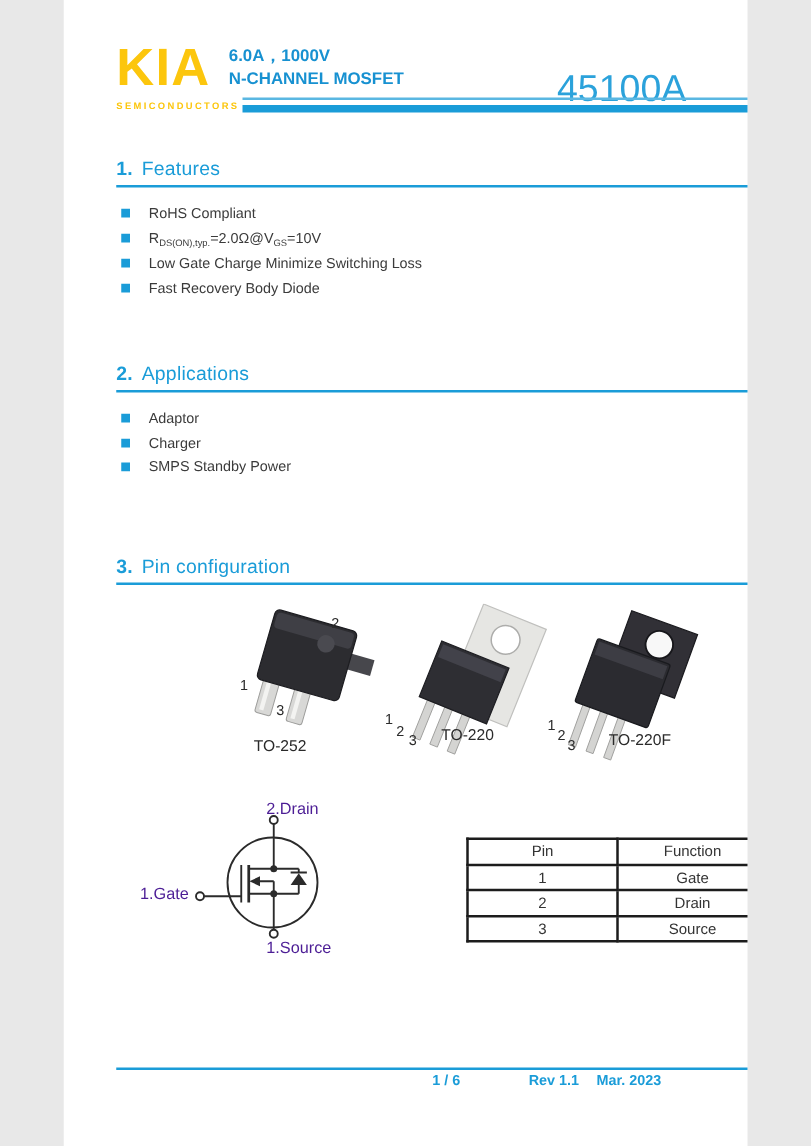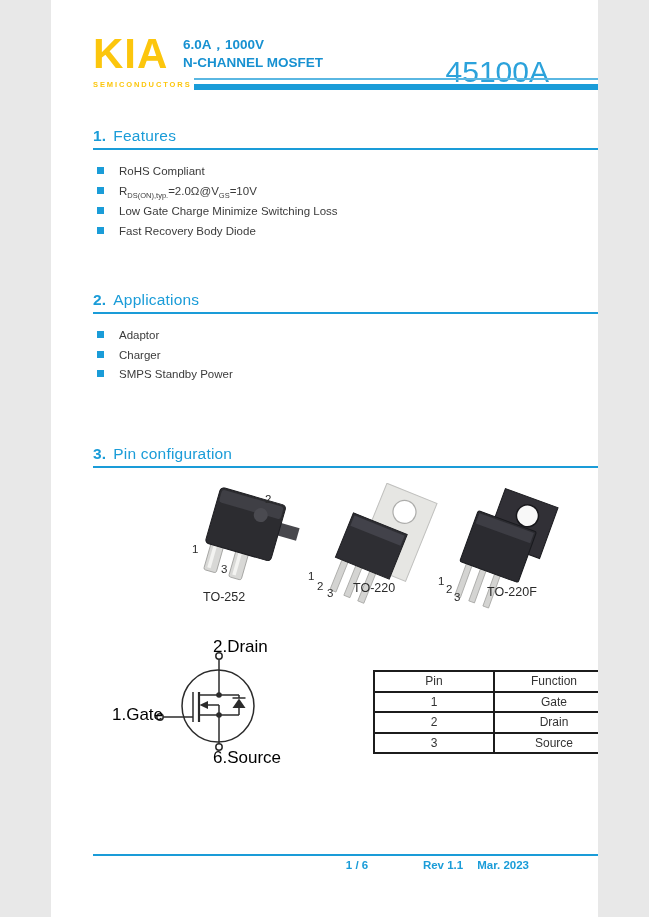--- a/index.html
+++ b/index.html
@@ -49,21 +49,21 @@
     width:7px; height:7px; margin-top:3px; margin-right:15px; flex:0 0 auto;
     background:var(--accent,#1A9CD8);
   }
   .itxt { font-size:11.5px; color:var(--text,#3b3b3b); line-height:14px; }
   .sub  { font-size:7.5px; vertical-align:-2.5px; }
 
   
   .pkg { position:absolute; }
   .pin-label { position:absolute; font-size:11.5px; color:#2b2b2b; line-height:12px; }
   .pkg-name  { position:absolute; font-size:12.5px; color:#2a2a2a; line-height:13px; }
-  .sym-label { position:absolute; font-size:17px; color:#000000; line-height:13px; }
+  .sym-label { position:absolute; font-size:13px; color:#4c1d95; line-height:13px; }
 
   
   .pin-table {
     position:absolute; left:322px; top:670px; width:242px;
     border-collapse:collapse; table-layout:fixed;
   }
   .pin-table td {
     border:2px solid var(--table-border,#1c1c1c);
     height:20.5px; text-align:center; vertical-align:middle;
     font-size:12px; color:#333333; font-weight:400;
@@ -230,21 +230,21 @@
         <line x1="88" y1="63" x2="88" y2="70"></line>
         <line x1="88" y1="70" x2="68" y2="70"></line>
 
         <circle cx="68" cy="50" r="2.8" fill="#2b2b2b" stroke="none"></circle>
         <circle cx="68" cy="70" r="2.8" fill="#2b2b2b" stroke="none"></circle>
       </g>
     </svg>
   </div>
   <span class="sym-label" style="left:162px; top:640px">2.Drain</span>
   <span class="sym-label" style="left:61px;  top:708px">1.Gate</span>
-  <span class="sym-label" style="left:162px; top:751px">6.Source</span>
+  <span class="sym-label" style="left:162px; top:751px">1.Source</span>
 
   <table class="pin-table">
     <tbody>
       <tr>
         <td>Pin</td>
         <td>Function</td>
       </tr>
       <tr>
         <td>1</td>
         <td>Gate</td>

